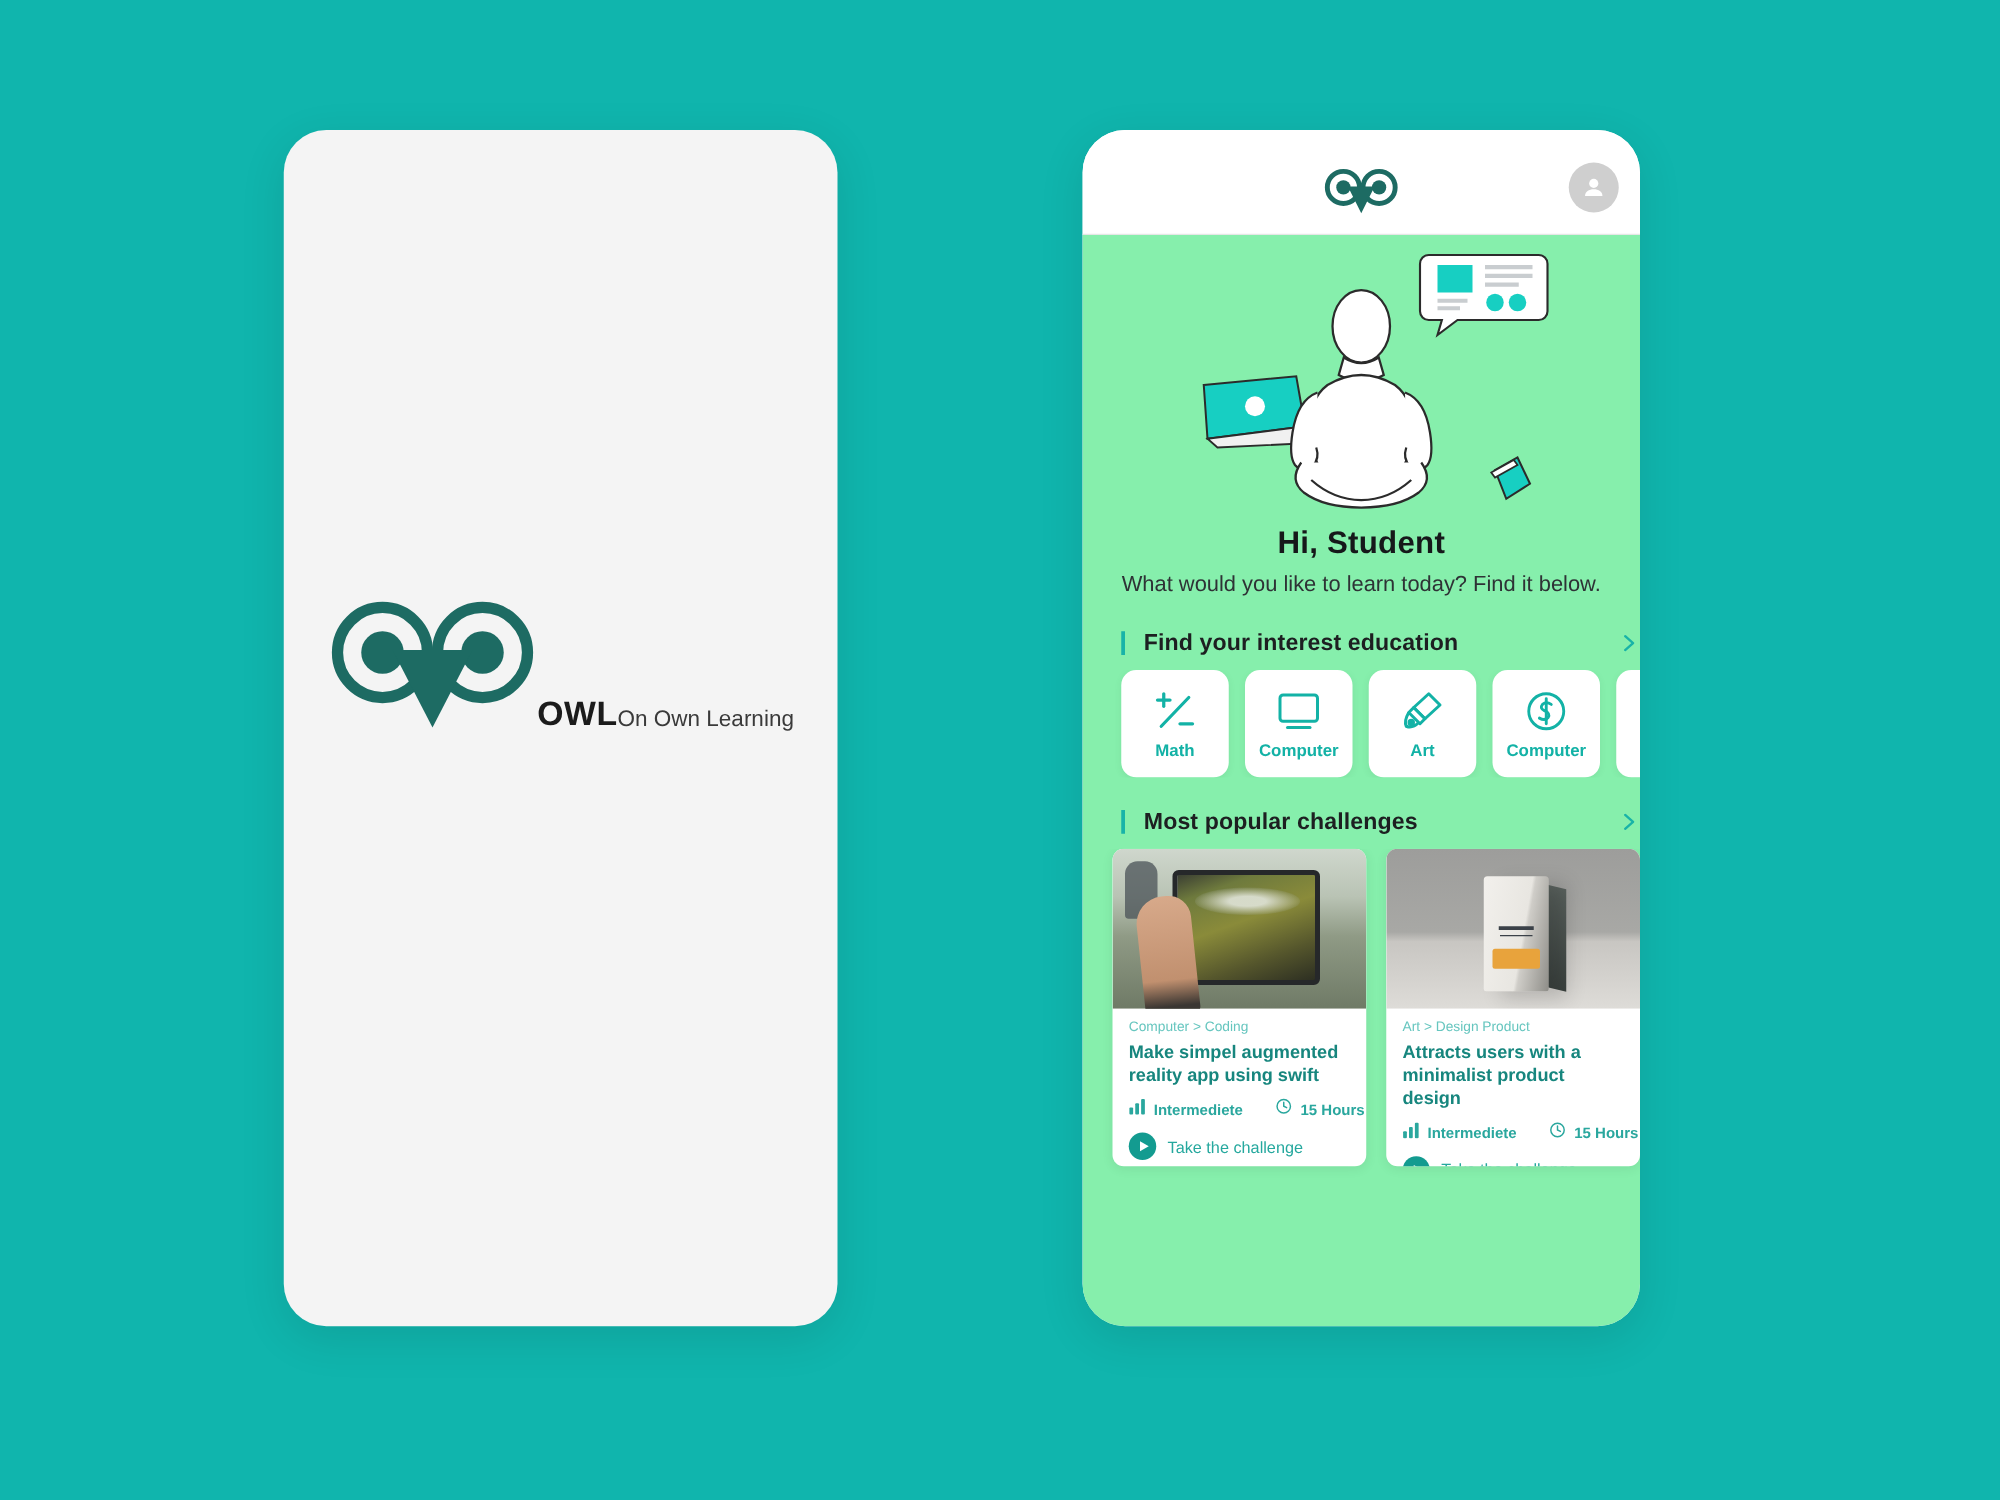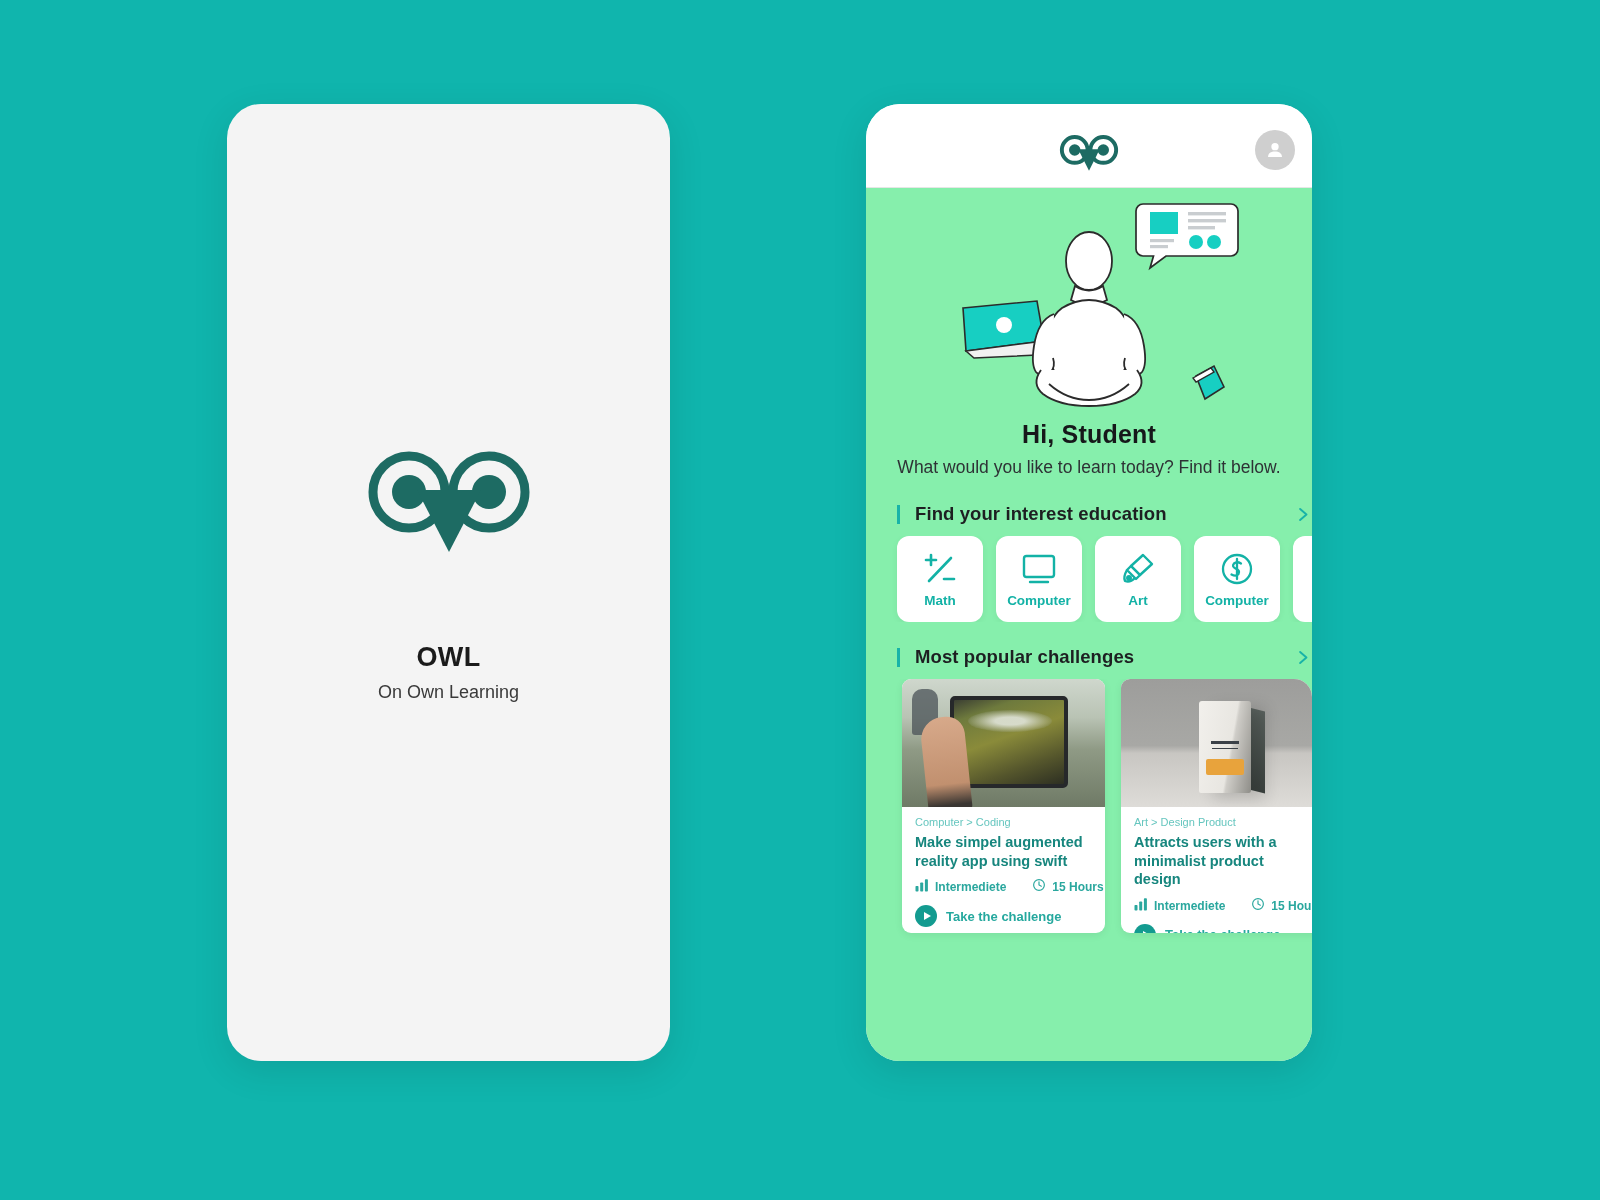--- a/index.html
+++ b/index.html
@@ -39,21 +39,21 @@
     width: 446px;
     height: 957px;
     background: #f4f4f4;
   }
 
   
   .splash-inner {
     width: 100%;
     height: 100%;
     display: flex;
-    flex-direction: column;
+    flex-direction: row;
     align-items: center;
     justify-content: center;
     padding-bottom: 14px;
   }
 
   .splash-logo { margin-bottom: 82px; }
 
   .splash-title {
     font-size: 27px;
     font-weight: bold;
@@ -180,24 +180,23 @@
     color: #13b2a6;
     font-weight: bold;
     margin-top: 5px;
     text-align: right;
   }
 
   
   .chal-strip {
     display: flex;
     gap: 16px;
-    padding-left: 36px;
+    padding-left: 24px;
     overflow: hidden;
     flex: 1 1 auto;
-    border-radius: 18px;
   }
   .chal-card {
     flex: 0 0 203px;
     background: #ffffff;
     border-radius: 9px;
     overflow: hidden;
     box-shadow: 0 2px 9px rgba(0,0,0,0.07);
     height: 254px;
   }
   .chal-photo { height: 128px; position: relative; overflow: hidden; }
@@ -225,21 +224,21 @@
     font-size: 12px;
     color: #2aa79e;
     font-weight: 700;
     white-space: nowrap;
   }
   .chal-meta .m-gap { width: 14px; flex: 0 0 auto; }
   .chal-cta { display: flex; align-items: center; gap: 9px; }
   .chal-cta .cta-txt {
     font-size: 13px;
     color: #25a89e;
-    font-weight: 700;
+    font-weight: 400;
   }
   .play-btn {
     width: 22px; height: 22px; border-radius: 50%;
     background: #139b90;
     display: flex; align-items: center; justify-content: center;
     flex: 0 0 auto;
   }
   .play-btn::after {
     content:""; width:0;height:0;
     border-left: 7px solid #fff;

